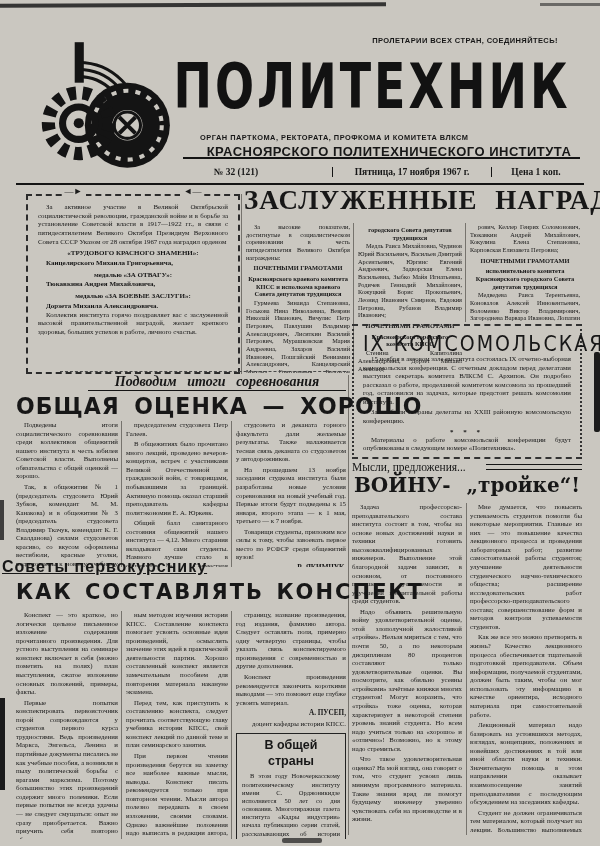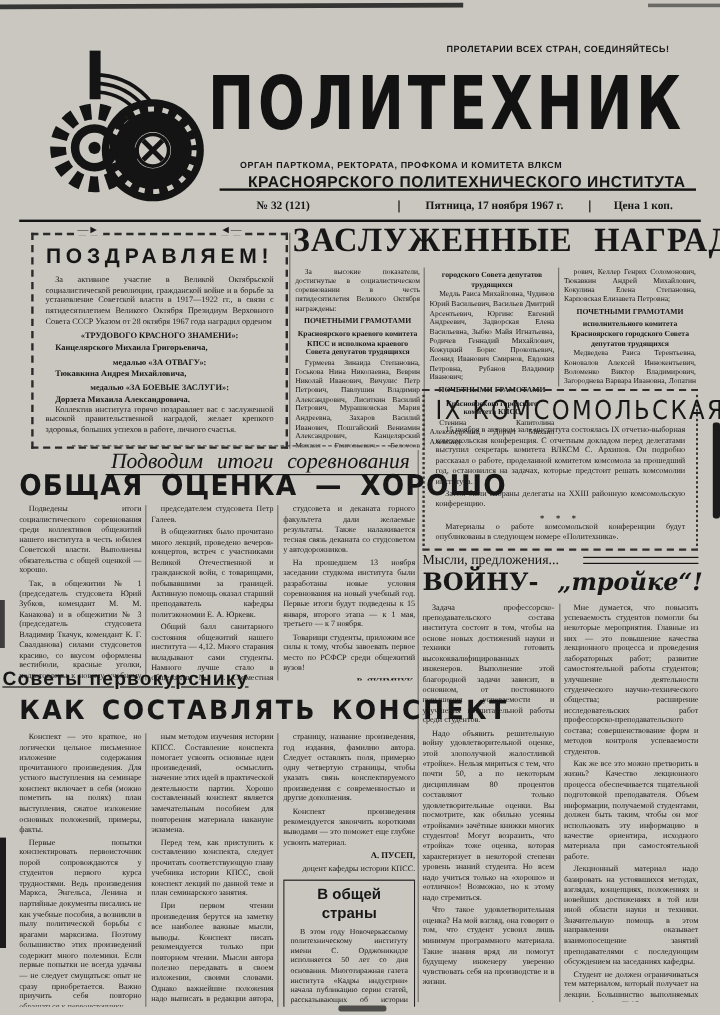--- a/index.html
+++ b/index.html
@@ -64,30 +64,30 @@
     border-left:2px dotted #333;border-right:2px dotted #333;padding:4px 9px;}
   #komsomol h2{margin:0 0 3px;text-align:center;font-family:"DejaVu Sans",sans-serif;font-weight:400;
     font-size:19px;letter-spacing:2px;transform:scaleY(1.15);transform-origin:50% 0;white-space:nowrap;}
   .stars{text-align:center;font-weight:bold;letter-spacing:4px;font-size:7px;margin:0;text-indent:0;}
 
   
   #voina-kicker{left:352px;top:461px;width:230px;display:flex;align-items:center;gap:20px;font-size:11.5px;}
   .dbl{flex:1;height:4px;border-top:1.5px solid #141414;border-bottom:1.5px solid #141414;}
   #voina-title{left:352px;top:473px;width:230px;text-align:center;
     font-family:"DejaVu Serif",serif;font-weight:bold;font-size:20px;white-space:nowrap;}
-  #voina-title .ital{font-style:italic;margin-left:16px;}
+  #voina-title .ital{margin-left:16px;}
   #vo-col1{left:352px;top:503px;width:110px;height:332px;}
   #vo-col2{left:470px;top:503px;width:112px;height:332px;}
   #vr-voina{left:466px;top:503px;height:332px;}
   #vr-main{left:348px;top:375px;height:460px;}
 
   
   #oz-dash{left:60px;top:371px;width:286px;border-top:1px dashed #4a4a4a;height:0;}
-  #oz-kicker{left:88px;top:374px;width:258px;text-align:center;font-style:italic;font-weight:normal;
-    font-size:18px;word-spacing:7px;border-bottom:1px solid #141414;padding-bottom:0;}
+  #oz-kicker{left:88px;top:374px;width:258px;text-align:center;font-style:italic;font-weight:bold;
+    font-size:14px;word-spacing:7px;border-bottom:1px solid #141414;padding-bottom:0;}
   #oz-title{left:16px;top:392px;width:330px;text-align:center;font-family:"DejaVu Sans",sans-serif;
     font-weight:bold;font-size:22px;letter-spacing:1px;word-spacing:6px;
     transform:scaleY(1.08);transform-origin:50% 0;white-space:nowrap;}
   #oz-col1{left:16px;top:421px;width:102px;height:146px;}
   #oz-col2{left:126px;top:421px;width:102px;height:146px;}
   #oz-col3{left:236px;top:421px;width:110px;height:146px;}
   #vr-oz1{left:121px;top:421px;height:146px;}
   #vr-oz2{left:231px;top:421px;height:146px;}
   .sig{text-align:right;text-indent:0;margin-top:2px;}
   .sig b{font-size:7.2px;}
@@ -149,21 +149,20 @@
 <div id="issuebar" class="abs">
   <div id="cell-issue" class="cell">№ 32 (121)</div>
   <div id="cell-date" class="cell">Пятница, 17 ноября 1967 г.</div>
   <div id="cell-price" class="cell">Цена 1 коп.</div>
 </div>
 <div id="rule-masthead" class="abs hr"></div>
 
 <div id="congrats" class="abs">
   <span class="arr arr-l">—►</span>
   <span class="arr arr-r">◄—</span>
-  <h2>ПОЗДРАВЛЯЕМ!</h2>
   <div class="txt">
     <p>За активное участие в Великой Октябрьской социалистической революции, гражданской войне и в борьбе за установление Советской власти в 1917—1922 гг., в связи с пятидесятилетием Великого Октября Президиум Верховного Совета СССР Указом от 28 октября 1967 года наградил орденом</p>
     <p class="award-label">«ТРУДОВОГО КРАСНОГО ЗНАМЕНИ»:</p>
     <p class="award-name">Канцелярского Михаила Григорьевича,</p>
     <p class="award-label">медалью «ЗА ОТВАГУ»:</p>
     <p class="award-name">Тюкавкина Андрея Михайловича,</p>
     <p class="award-label">медалью «ЗА БОЕВЫЕ ЗАСЛУГИ»:</p>
     <p class="award-name">Дорзета Михаила Александровича.</p>
     <p>Коллектив института горячо поздравляет вас с заслуженной высокой правительственной наградой, желает крепкого здоровья, больших успехов в работе, личного счастья.</p>
   </div>

